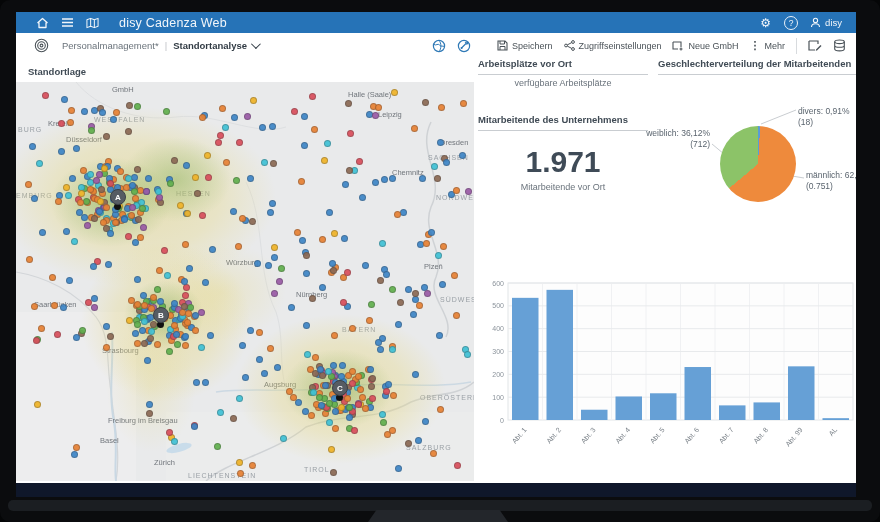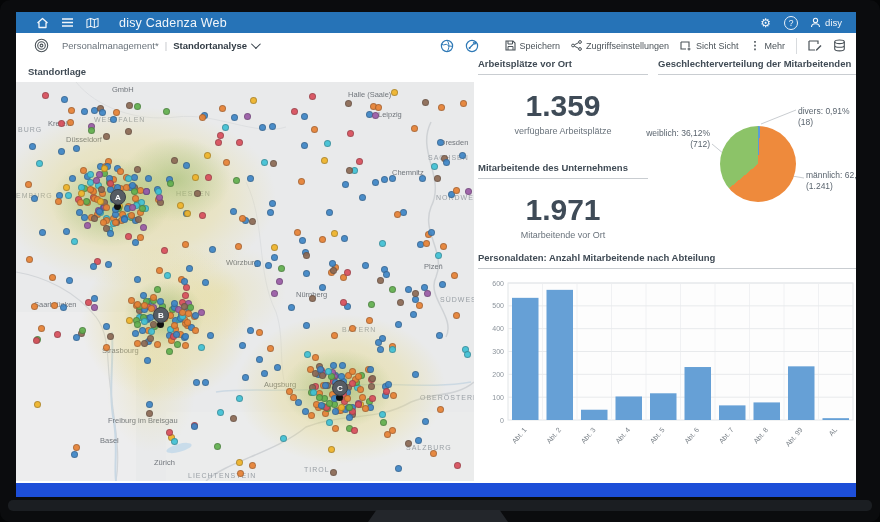--- a/index.html
+++ b/index.html
@@ -1,17 +1,17 @@
 <!DOCTYPE html>
 <html><head>
 <meta charset="utf-8">
 <style>
   html,body{margin:0;padding:0;background:#050607;font-family:"Liberation Sans",sans-serif;}
   .monitor{position:relative;width:880px;height:522px;background:#0b0c0e;border-radius:10px;overflow:hidden;}
-  .screen{position:absolute;left:16px;top:12px;width:840px;height:485px;background:#1d4ed8;overflow:hidden;}
+  .screen{position:absolute;left:16px;top:12px;width:840px;height:485px;background:#0f172a;overflow:hidden;}
   
   .topbar{position:absolute;left:0;top:0;width:100%;height:21px;background:#2673b7;display:flex;align-items:center;color:#f2f6fa;}
   .tb-left{display:flex;align-items:center;gap:12px;padding-left:20px;}
   .tb-title{font-size:12.5px;margin-left:8px;letter-spacing:.2px;}
   .tb-right{margin-left:auto;display:flex;align-items:center;gap:12px;padding-right:14px;}
   .tb-ic{width:13px;height:13px;display:inline-flex;align-items:center;justify-content:center;cursor:pointer;}
   .tb-ic svg{display:block;}
   .gear{font-size:12px;line-height:1;}
   .helpc{width:12px;height:12px;border:1px solid #eaf1f7;border-radius:50%;font-size:8.5px;display:flex;align-items:center;justify-content:center;}
   .userchip{display:flex;align-items:center;gap:4px;font-size:9.5px;}
@@ -151,21 +151,21 @@
               <circle cx="9" cy="9" r="1.4" fill="none" stroke="#4a5258" stroke-width="1"></circle>
               <path d="M3.3 4.9 L7.7 2.6 M3.3 6.1 L7.7 8.4" stroke="#4a5258" stroke-width="1"></path>
             </svg>
           <span>Zugriffseinstellungen</span>
         </span>
         <span class="tbtn">
           <svg width="12" height="11" viewBox="0 0 12 11">
               <path d="M1 2 H9 V7 M1 2 V9 H6" fill="none" stroke="#4a5258" stroke-width="1.1"></path>
               <path d="M9 7.5 V10.5 M7.5 9 H10.5" stroke="#4a5258" stroke-width="1.1"></path>
             </svg>
-          <span>Sicht Sicht</span>
+          <span>Neue GmbH</span>
         </span>
         <span class="tbtn">
           <span class="more-dots">⋮</span>
           <span>Mehr</span>
         </span>
         <span class="vdiv"></span>
         <span class="tbtn">
           <svg width="14" height="13" viewBox="0 0 14 13">
               <path d="M1 2 H10 V5 M1 2 V11 H7" fill="none" stroke="#4a5258" stroke-width="1.2"></path>
               <path d="M8 10.5 L12.5 6 L13.5 7 L9 11.5 L7.8 11.8 Z" fill="#4a5258"></path>
@@ -788,21 +788,20 @@
             <div class="marker-head">B</div>
           </div>
           <div class="marker" style="left: 323px; top: 306px;">
             <div class="marker-point"></div>
             <div class="marker-head">C</div>
           </div>
         </div>
 
       <div class="kpi-col">
         <div class="kpi-t">Arbeitsplätze vor Ort</div>
-        <div class="kpi-v">1.359</div>
         <div class="kpi-s">verfügbare Arbeitsplätze</div>
         <div class="kpi-t kpi-block2">Mitarbeitende des Unternehmens</div>
         <div class="kpi-v">1.971</div>
         <div class="kpi-s">Mitarbeitende vor Ort</div>
       </div>
 
       <div class="pie-panel">
         <div class="pie-t">Geschlechterverteilung der Mitarbeitenden</div>
         <svg class="pie-lines" width="198" height="192">
             <polyline points="103,66 128,56 138,52" fill="none" stroke="#c9cdd1" stroke-width="1"></polyline>
@@ -813,25 +812,24 @@
       <div class="pie-lbl" style="top: 48px; left: 140px;">
             <div>divers: 0,91%</div>
             <div>(18)</div>
           </div>
           <div class="pie-lbl" style="top: 70px; right: 146px; text-align: right;">
             <div>weiblich: 36,12%</div>
             <div>(712)</div>
           </div>
           <div class="pie-lbl" style="top: 112px; left: 148px;">
             <div>männlich: 62,96</div>
-            <div>(1.241)</div>
+            <div>(0.751)</div>
           </div>
         </div>
 
-      <div class="panel-title bar-title">Personaldaten: Anzahl Mitarbeitende nach Abteilung</div>
       <svg class="bar-chart" width="378" height="200" viewBox="0 0 378 200">
           <rect x="30" y="9" width="345" height="137" fill="#fdfdfd" stroke="#e2e5e8" stroke-width="1"></rect>
           <line x1="64.5" y1="9" x2="64.5" y2="146" stroke="#f0f1f3" stroke-width="1"></line>
           <line x1="99" y1="9" x2="99" y2="146" stroke="#f0f1f3" stroke-width="1"></line>
           <line x1="133.5" y1="9" x2="133.5" y2="146" stroke="#f0f1f3" stroke-width="1"></line>
           <line x1="168" y1="9" x2="168" y2="146" stroke="#f0f1f3" stroke-width="1"></line>
           <line x1="202.5" y1="9" x2="202.5" y2="146" stroke="#f0f1f3" stroke-width="1"></line>
           <line x1="237" y1="9" x2="237" y2="146" stroke="#f0f1f3" stroke-width="1"></line>
           <line x1="271.5" y1="9" x2="271.5" y2="146" stroke="#f0f1f3" stroke-width="1"></line>
           <line x1="306" y1="9" x2="306" y2="146" stroke="#f0f1f3" stroke-width="1"></line>

